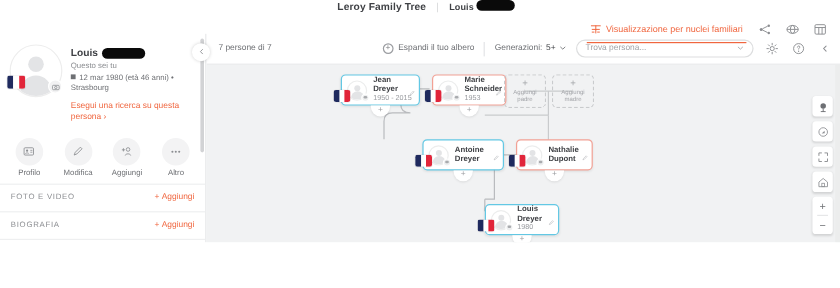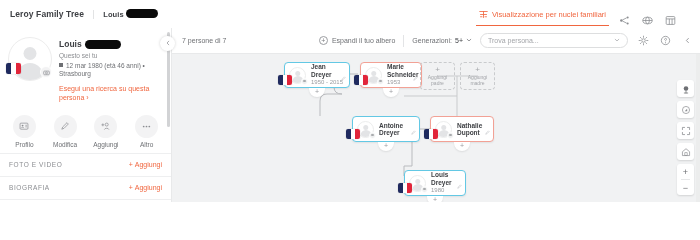--- a/index.html
+++ b/index.html
@@ -9,35 +9,35 @@
     overflow: hidden;
     background: #ffffff;
     font-family: "Liberation Sans", sans-serif;
     -webkit-font-smoothing: antialiased;
   }
   .app { position: relative; width: 700px; height: 202px; background:#fff; }
 
   
   .topbar {
     position: absolute; top:0; left:0; width:700px; height:28px;
-    background:#fff; display:flex; align-items:center; z-index:30;
+    background:#fff; display:flex; align-items:center; z-index:30;flex-direction:column;
   }
   .brand {
     font-size: 8.5px; font-weight: 700; color:#3f4145;
     padding-left: 10px; letter-spacing: .1px; white-space:nowrap;
   }
   .brand-sep { color:#d7d8da; margin:0 6px; font-weight:400; }
   .brand-person { font-size:7.5px; font-weight:700; color:#3f4145; }
   .redact {
     display:inline-block; width:32px; height:9px; background:#0a0a0a;
     border-radius:5px; vertical-align:-1px; margin-left:2px;
   }
   .topbar-right {
-    margin-left:auto; display:flex; align-items:flex-end; gap:8px;
-    padding-right:22px; height:28px;
+    margin-left:auto; display:flex; align-items:center; gap:8px;
+    padding-right:9px; height:28px;
   }
   .view-toggle {
     display:flex; align-items:center; gap:4px; color:#f0663f;
     font-size:7.5px; height:28px; position:relative; padding:0 3px;
     cursor:pointer;
   }
   .view-toggle .underline {
     position:absolute; left:0; right:0; bottom:2px; height:1.5px; background:#f0663f;
   }
   .ticon { display:inline-flex; align-items:center; justify-content:center; }

